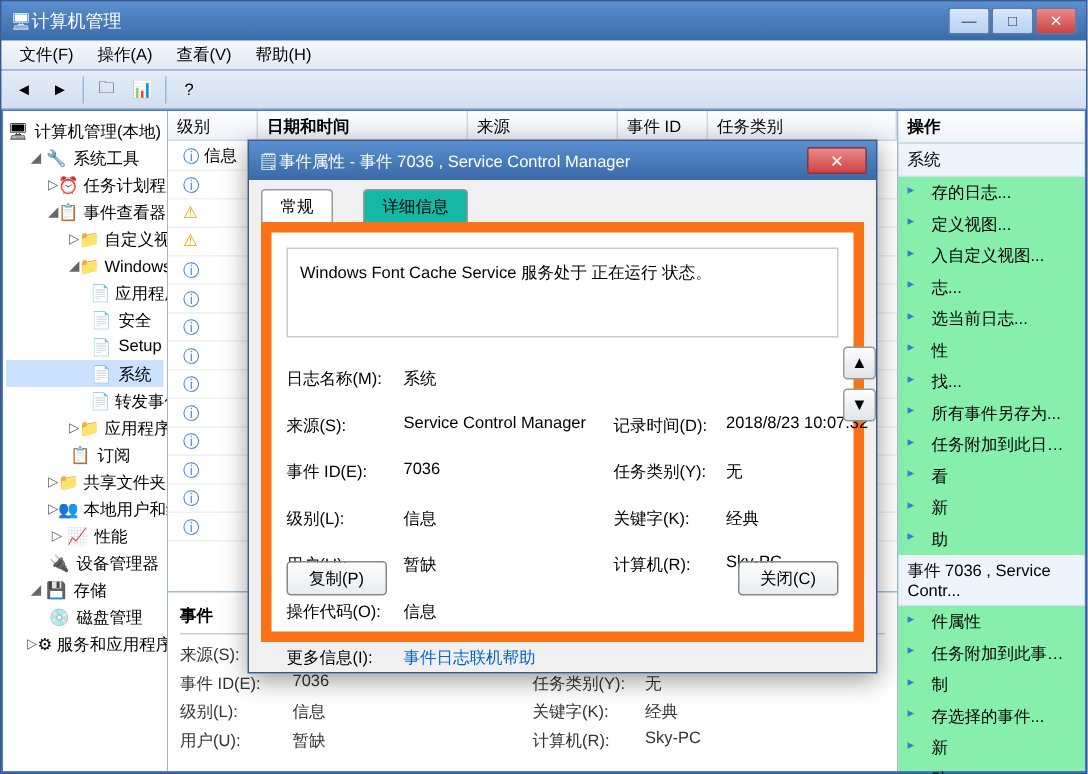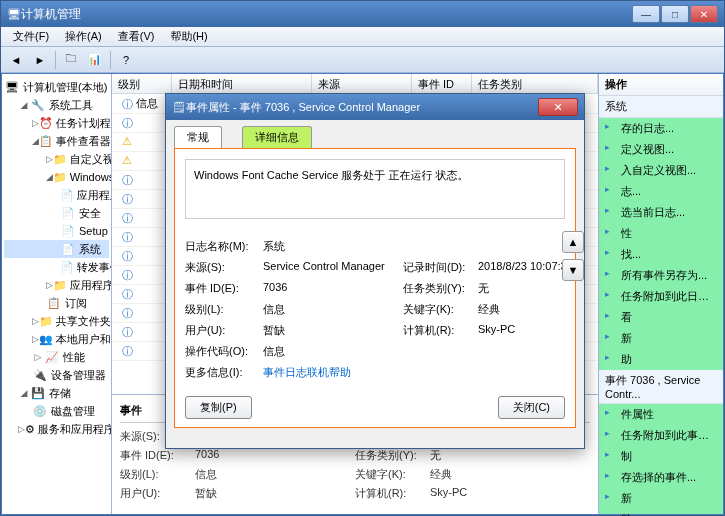--- a/index.html
+++ b/index.html
@@ -24,21 +24,21 @@
 .tree { width: 162px; border-right: 1px solid #a0b8d8; background: #fff; overflow: auto; padding: 4px 2px; }
 .tree-item { display: flex; align-items: center; padding: 1px 0; cursor: pointer; white-space: nowrap; }
 .tree-item.selected { background: #cce0ff; }
 .tree-toggle { width: 12px; height: 12px; display: inline-flex; align-items: center; justify-content: center; font-size: 9px; color: #666; }
 .tree-icon { width: 16px; height: 16px; margin-right: 3px; display: inline-flex; align-items: center; justify-content: center; font-size: 11px; }
 .ind1 { padding-left: 14px; } .ind2 { padding-left: 28px; } .ind3 { padding-left: 42px; } .ind4 { padding-left: 56px; }
 
 .mid { flex: 1; display: flex; flex-direction: column; border-right: 1px solid #a0b8d8; }
 .list-header { height: 20px; background: linear-gradient(#fdfdfe,#eef2f8); border-bottom: 1px solid #d0d8e4; display: flex; }
 .list-header span { padding: 3px 6px; border-right: 1px solid #d0d8e4; }
-.col-level { width: 60px; } .col-date { width: 140px; } .col-src { width: 100px; } .col-id { width: 60px; } .col-cat { flex: 1; }
+.col-level { width: 60px; } .col-date { width: 140px; font-weight: bold; } .col-src { width: 100px; } .col-id { width: 60px; } .col-cat { flex: 1; }
 .list-body { flex: 1; overflow: auto; }
 .list-row { display: flex; padding: 2px 0; border-bottom: 1px solid #f0f0f0; align-items: center; }
 .list-row span { padding: 0 6px; }
 .row-icon { width: 14px; height: 14px; margin-left: 4px; }
 .info-icon { color: #3a7acc; } .warn-icon { color: #e6a800; }
 
 .detail-pane { border-top: 1px solid #a0b8d8; height: 120px; padding: 8px; overflow: auto; background: #fff; }
 .detail-grid { display: grid; grid-template-columns: 75px 160px 75px 160px; row-gap: 4px; }
 .dlabel { color: #333; } .dval { color: #333; }
 
@@ -47,25 +47,25 @@
 .actions-sec { padding: 3px 6px; background: #eef4fc; border-bottom: 1px solid #d8e4f0; }
 .actions-item { padding: 3px 6px 3px 22px; cursor: pointer; white-space: nowrap; overflow: hidden; text-overflow: ellipsis; position: relative; }
 .actions-item::before { content: "▸"; position: absolute; left: 6px; color: #3a7acc; font-size: 9px; }
 
 .dialog { position: absolute; left: 164px; top: 92px; width: 420px; height: 356px; background: #f0f0f0; border: 1px solid #3a5a8a; box-shadow: 0 4px 16px rgba(0,0,0,0.4); }
 .dlg-title { height: 26px; background: linear-gradient(#5a8fd0,#3a6aa8); display: flex; align-items: center; padding: 0 6px; color: #fff; }
 .dlg-title .t { flex: 1; }
 .dlg-close { width: 40px; height: 18px; background: linear-gradient(#e88,#c44); border: 1px solid #933; border-radius: 2px; display: flex; align-items: center; justify-content: center; cursor: pointer; color: #fff; }
 .dlg-tabs { display: flex; background: #f0f0f0; padding: 6px 8px 0; }
 .dlg-tab { padding: 3px 12px; border: 1px solid #999; border-bottom: none; background: #fff; border-radius: 3px 3px 0 0; margin-right: 20px; cursor: pointer; }
-.dlg-tab.inactive { background: #bef264; }
-.dlg-body { margin: 0 8px 8px; background: #fff; border: 1px solid #f97316; padding: 10px; height: 280px; position: relative; }
+.dlg-tab.inactive { background: #14b8a6; }
+.dlg-body { margin: 0 8px 8px; background: #fff; border: 7px solid #f97316; padding: 10px; height: 280px; position: relative; }
 .dlg-msg { border: 1px solid #ccc; padding: 8px; margin-bottom: 20px; height: 60px; }
-.dlg-grid { display: grid; grid-template-columns: 78px 140px 75px 130px; row-gap: 6px; }
-.dlg-btns { position: absolute; bottom: 8px; left: 10px; right: 10px; display: flex; justify-content: space-between; }
+.dlg-grid { display: grid; grid-template-columns: 78px 140px 75px 130px; row-gap: 16px; }
+.dlg-btns { position: absolute; bottom: 24px; left: 10px; right: 10px; display: flex; justify-content: space-between; }
 .dlg-btn { padding: 3px 14px; background: linear-gradient(#fdfdfe,#e8ecf0); border: 1px solid #888; border-radius: 3px; cursor: pointer; }
 .link { color: #0066cc; cursor: pointer; }
 .nav-btns { position: absolute; right: 140px; top: 230px; display: flex; flex-direction: column; gap: 6px; }
 .nav-btn { width: 22px; height: 22px; background: linear-gradient(#fdfdfe,#e0e4e8); border: 1px solid #999; border-radius: 3px; display: flex; align-items: center; justify-content: center; cursor: pointer; }
 </style>
 </head>
 <body>
 
 <div class="window">
   <div class="titlebar">

